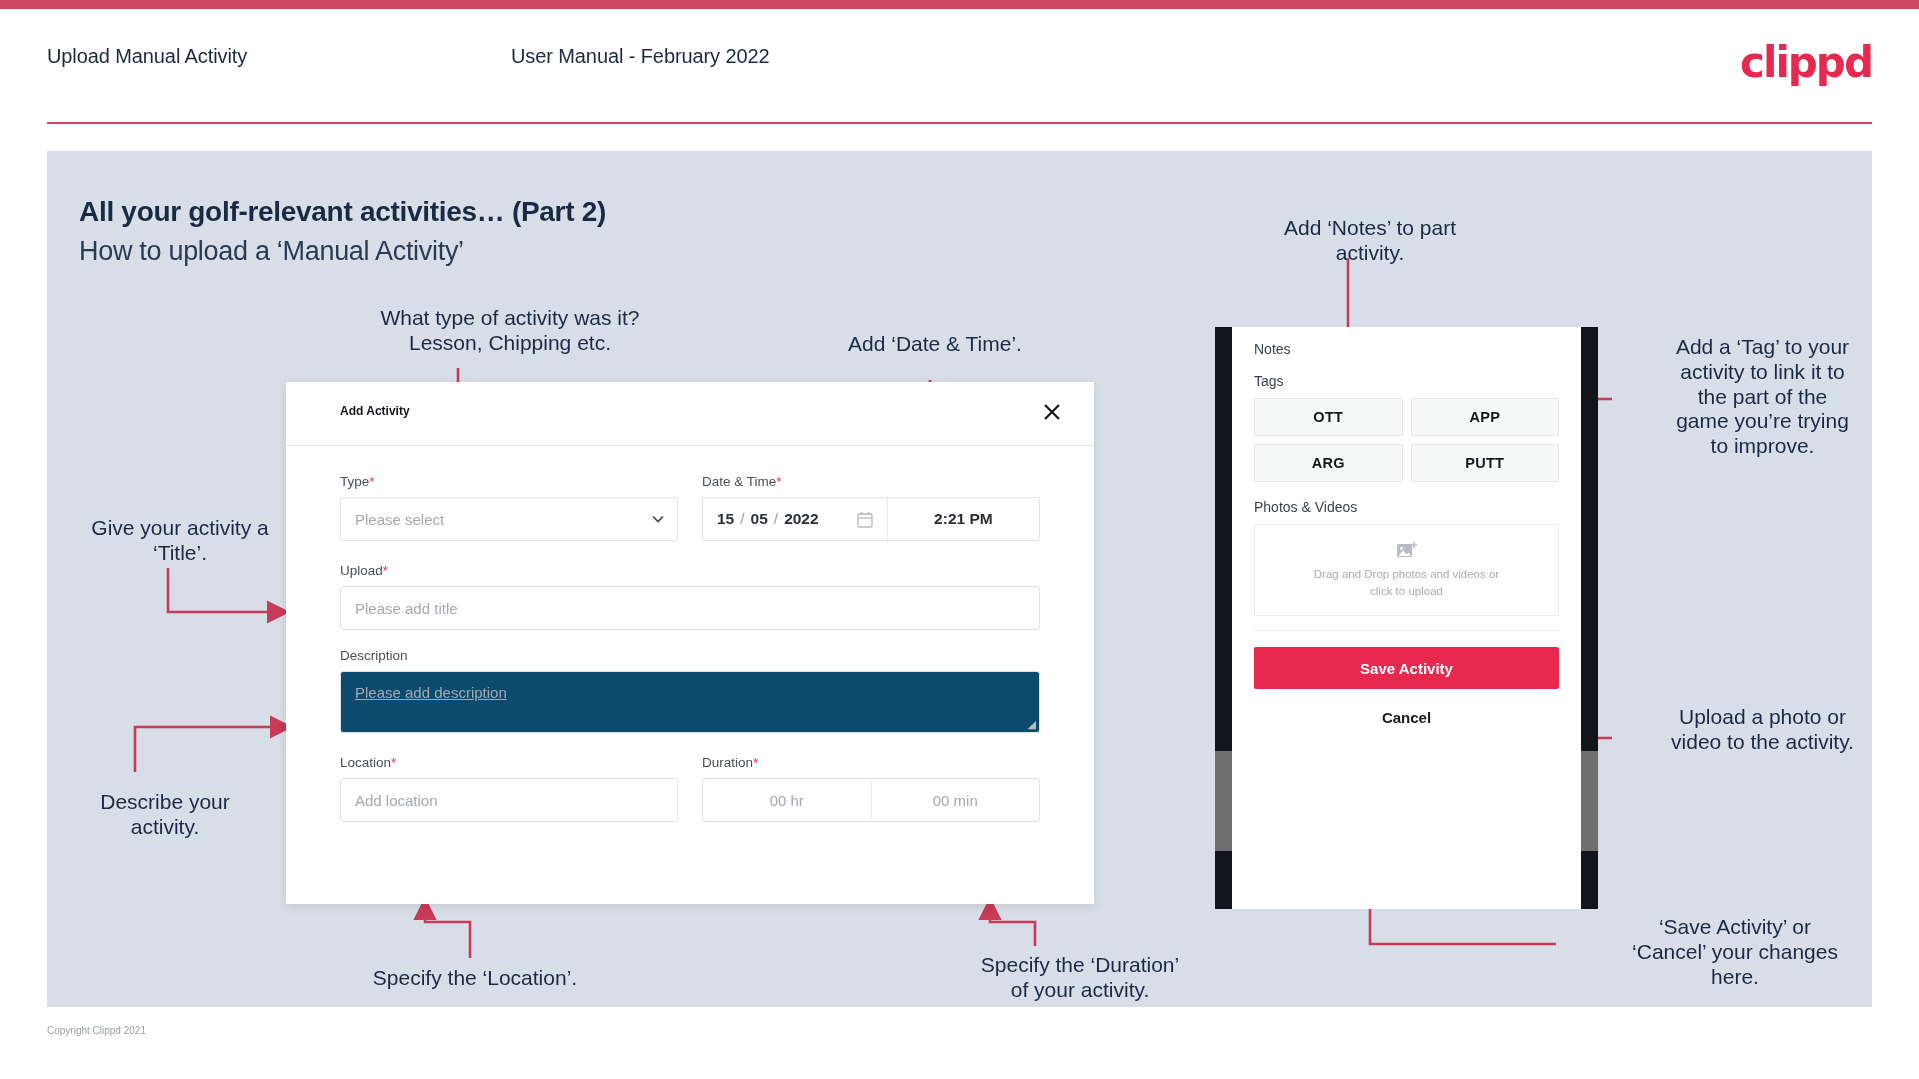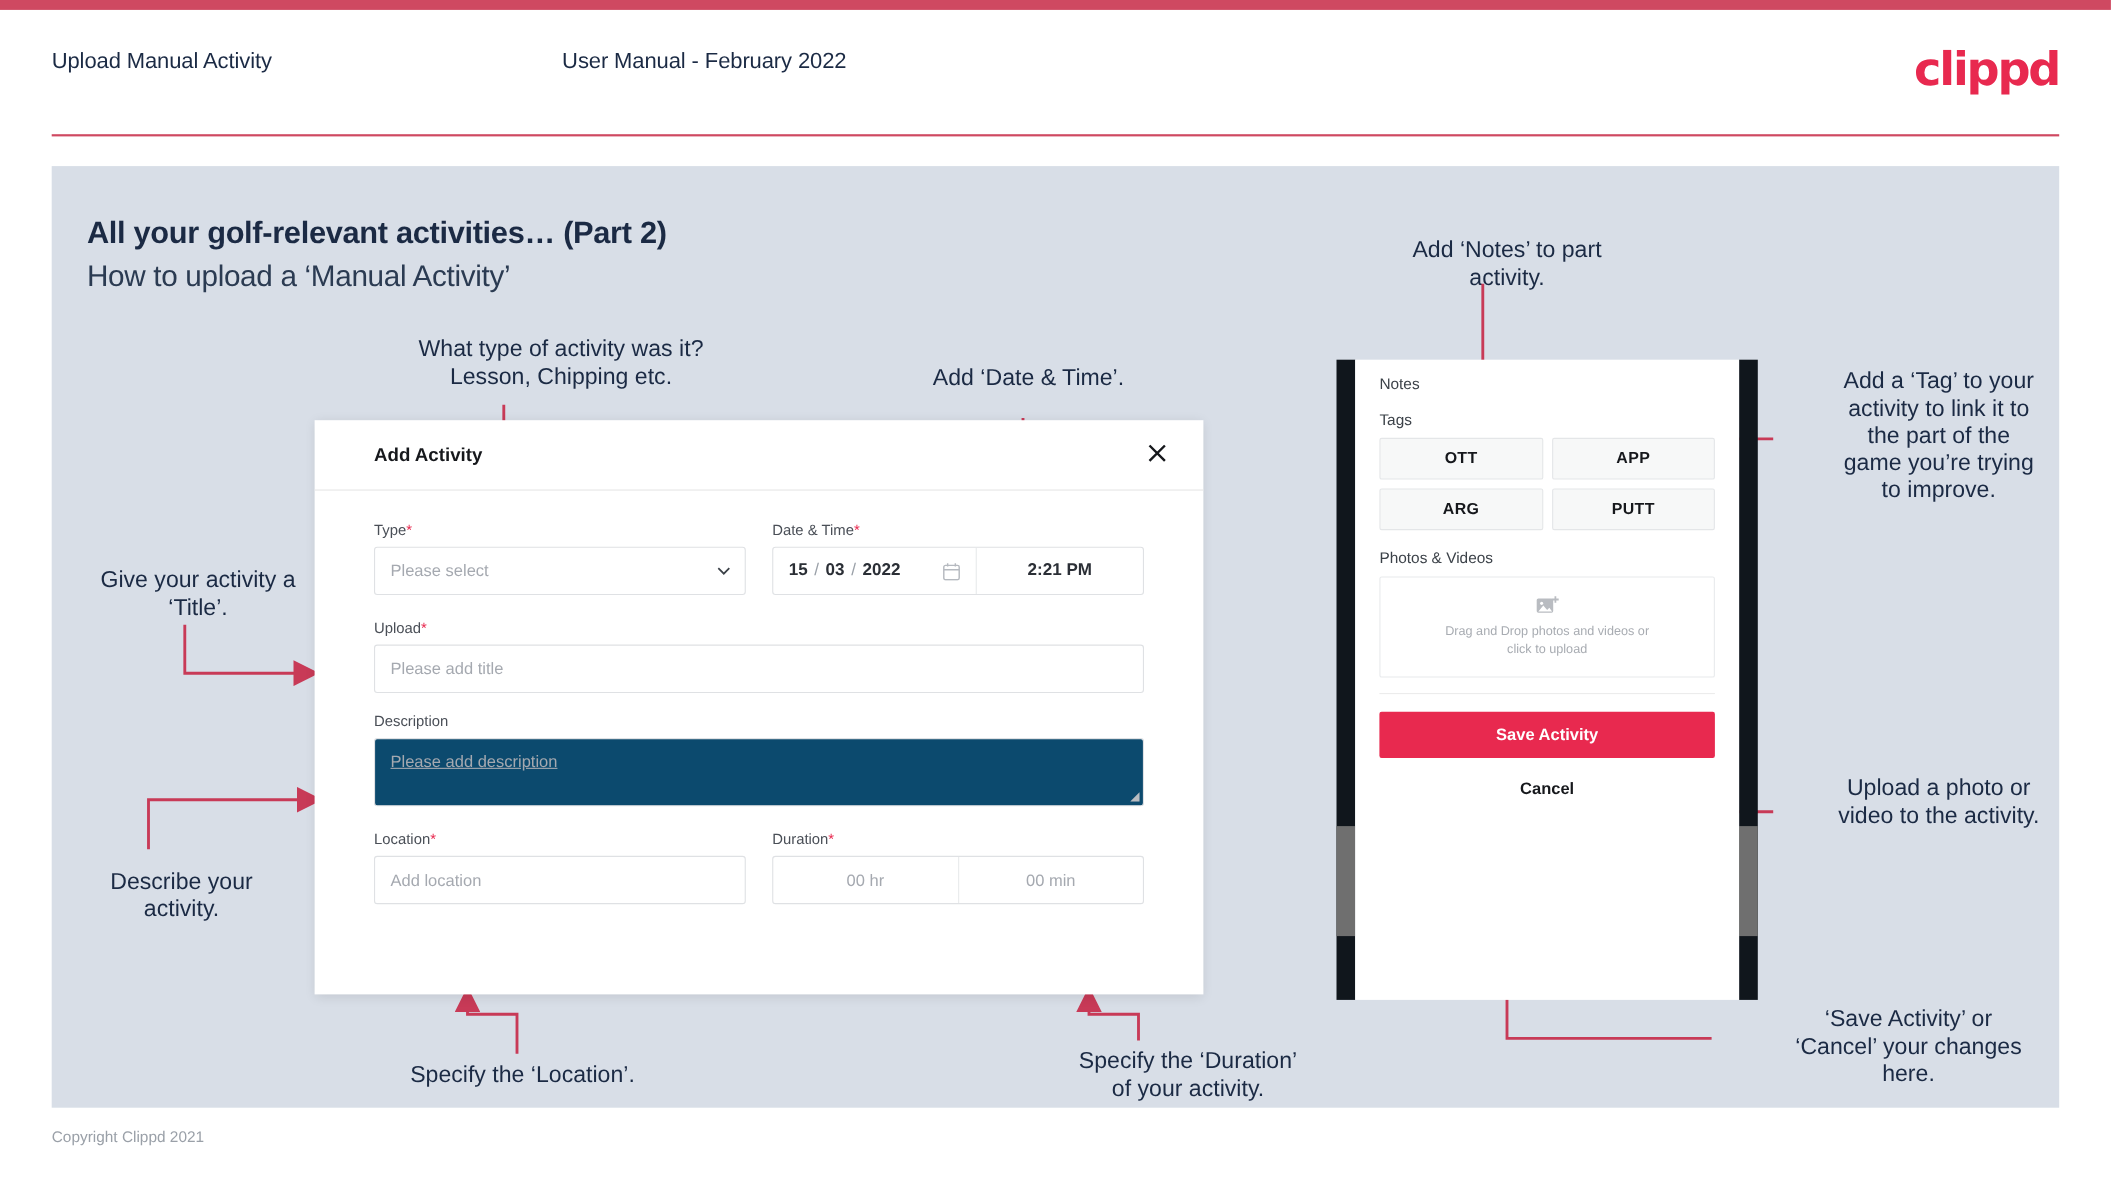--- a/index.html
+++ b/index.html
@@ -83,21 +83,21 @@
     width: 808px; height: 522px;
     background: #ffffff;
     box-shadow: 0 2px 10px rgba(0,0,0,0.10);
   }
   .modal-head {
     position: relative; height: 64px;
     border-bottom: 1px solid #e6e6e6;
   }
   .modal-title {
     position: absolute; left: 54px; top: 22px;
-    font-size: 17px; font-weight: bold; color: #16181c;
+    font-size: 12px; font-weight: bold; color: #16181c;
   }
   .modal-close {
     position: absolute; right: 26px; top: 14px;
     width: 32px; height: 32px;
     display: flex; align-items: center; justify-content: center;
     font-size: 26px; color: #16181c; line-height: 1;
     cursor: pointer;
   }
   .modal-body { padding: 28px 54px 0 54px; }
 
@@ -215,21 +215,21 @@
     cursor: pointer;
   }
   .btn-cancel {
     margin-top: 20px; text-align: center;
     font-size: 15px; font-weight: bold; color: #16181c; cursor: pointer;
   }
 
   
   .footer {
     position: absolute; left: 47px; top: 1025px;
-    font-size: 14px; color: #9aa0a8;
+    font-size: 10px; color: #9aa0a8;
   }
 </style>
 </head>
 <body>
 
 <div id="page">
 
   <div class="top-accent"></div>
 
   <div class="hdr-title">Upload Manual Activity</div>
@@ -322,21 +322,21 @@
           </div>
         </div>
         <div class="col-right">
           <div class="fld-label">
             <span>Date &amp; Time</span><span class="req">*</span>
           </div>
           <div class="dt-group">
             <div class="dt-date">
               <span>15</span>
               <span class="dt-sep">/</span>
-              <span>03</span>
+              <span>05</span>
               <span class="dt-sep">/</span>
               <span>2022</span>
               <svg class="cal-icon" viewBox="0 0 16 17">
                 <rect x="1" y="3" width="14" height="13" rx="1.5" stroke="#b5b9bf" stroke-width="1.3" fill="none"></rect>
                 <path d="M1,7 L15,7" stroke="#b5b9bf" stroke-width="1.3"></path>
                 <path d="M4.5,1 L4.5,4 M11.5,1 L11.5,4" stroke="#b5b9bf" stroke-width="1.3"></path>
               </svg>
             </div>
             <div class="dt-time">
               <span>2:21 PM</span>

